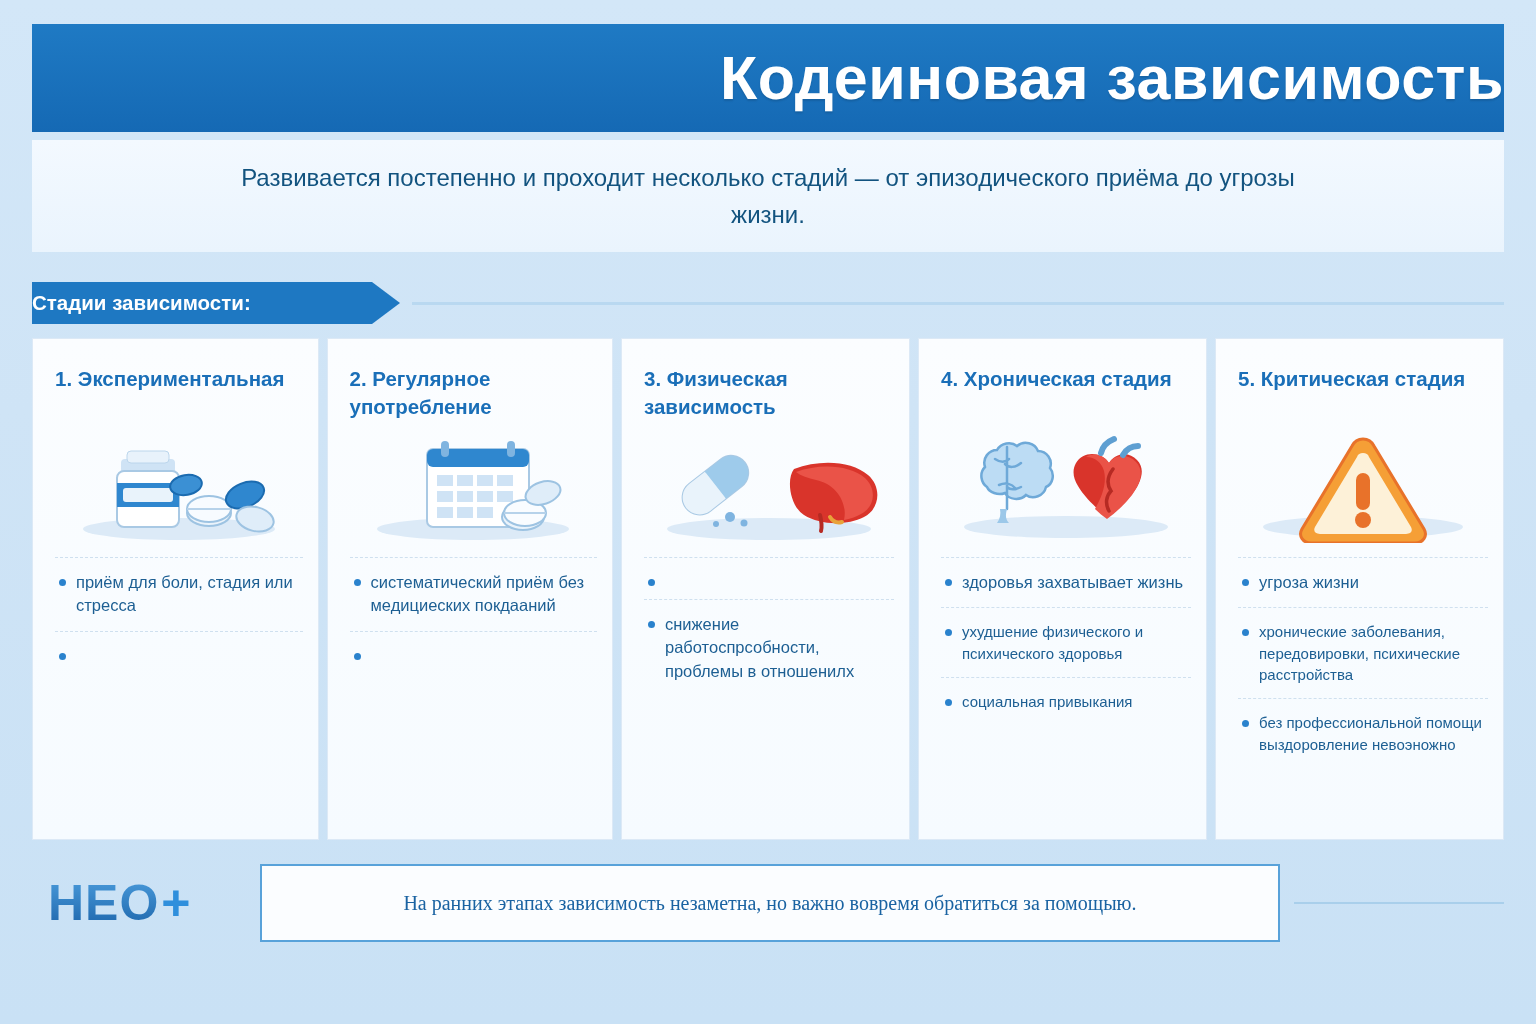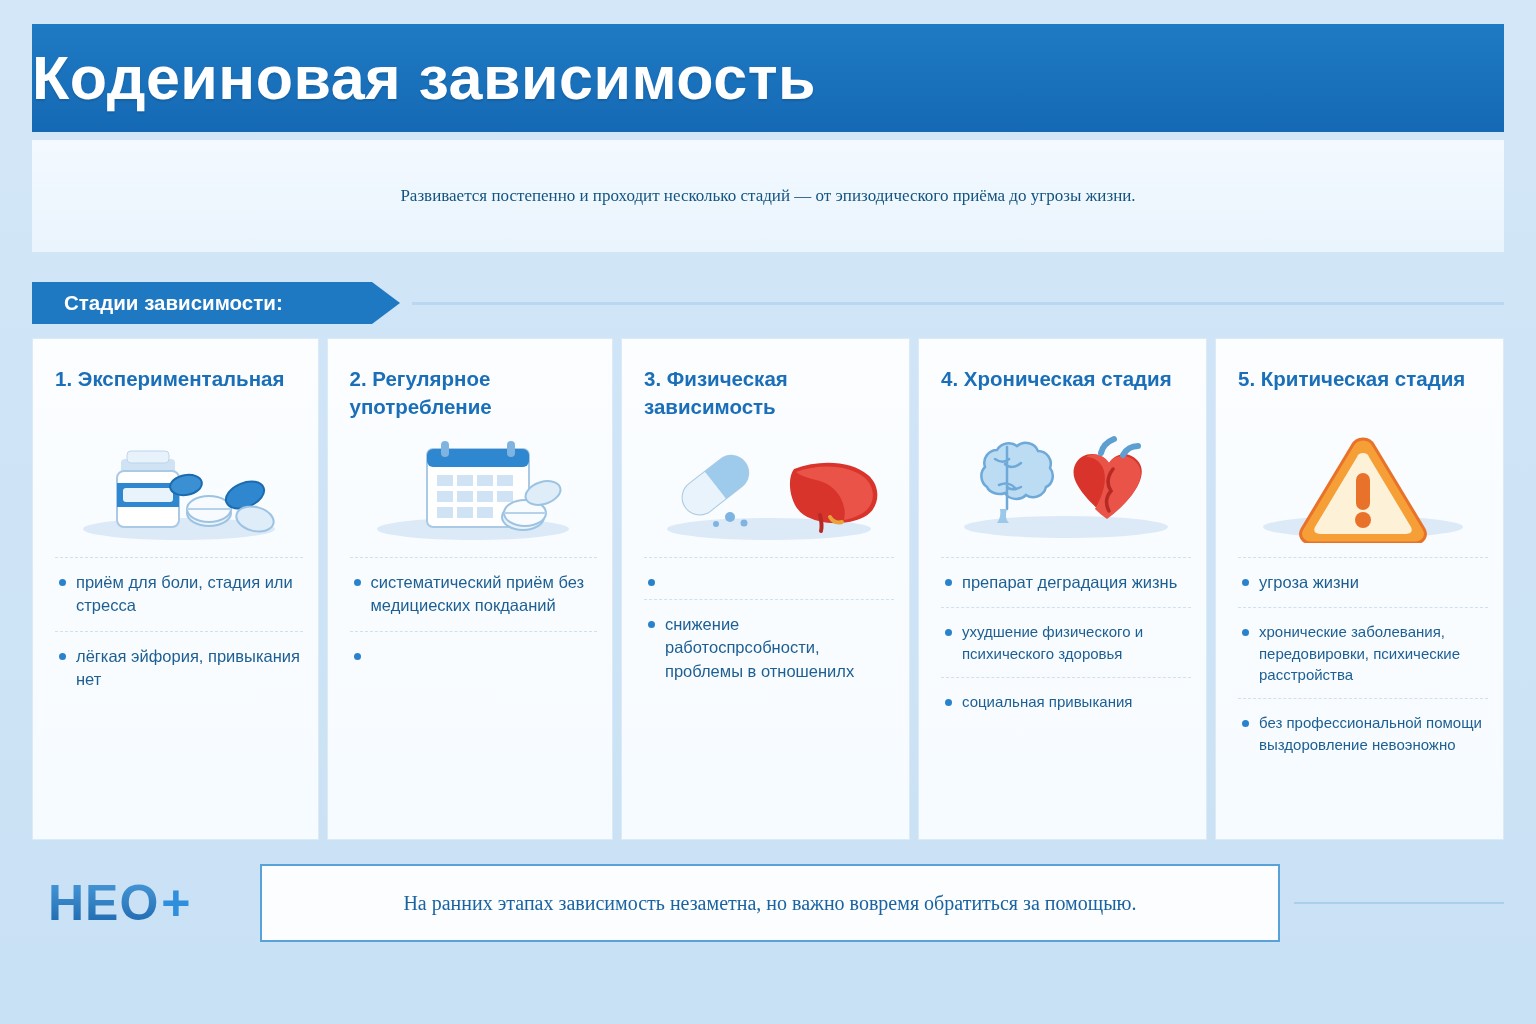--- a/index.html
+++ b/index.html
@@ -24,21 +24,21 @@
   
   .header-band {
     position: absolute;
     left: 32px;
     top: 24px;
     width: 1472px;
     height: 108px;
     background: linear-gradient(180deg, #1f7ac4 0%, #1569b4 100%);
     display: flex;
     align-items: center;
-    justify-content: flex-start;
+    justify-content: flex-end;
   }
   .header-title {
     color: #ffffff;
     font-size: 61px;
     font-weight: bold;
     letter-spacing: 0.5px;
     line-height: 1;
     text-shadow: 0 2px 2px rgba(0,0,0,0.12);
   }
 
@@ -50,44 +50,42 @@
     width: 1472px;
     height: 112px;
     background: linear-gradient(180deg, #f3f9ff 0%, #eaf4fd 100%);
     display: flex;
     align-items: center;
     justify-content: center;
     text-align: center;
   }
   .subtitle-text {
     color: #12537f;
-    font-size: 17px;
+    font-size: 24px;
     line-height: 1.55;
     max-width: 1060px;
-    font-family: Liberation Serif, serif;
   }
 
   
   .ribbon-row {
     position: absolute;
     left: 32px;
     top: 282px;
     width: 1472px;
     height: 42px;
   }
   .ribbon {
     position: absolute;
     left: 0;
     top: 0;
     height: 42px;
     width: 340px;
     background: #1e78c2;
     display: flex;
     align-items: center;
-    padding-left: 32px;
     box-sizing: border-box;
   }
   .ribbon-arrow {
     position: absolute;
     left: 340px;
     top: 0;
     width: 0;
     height: 0;
     border-top: 21px solid transparent;
     border-bottom: 21px solid transparent;
@@ -269,21 +267,20 @@
           <ellipse cx="127" cy="60" rx="16" ry="10" fill="#3b90d4" stroke="#1b6bb0" stroke-width="2" transform="rotate(-10 127 60)"></ellipse>
         </svg>
       </div>
       <div class="bullets">
         <div class="bullet">
           <span class="dot"></span>
           <span>приём для боли, стадия или стресса</span>
         </div>
         <div class="bullet">
           <span class="dot"></span>
-          <span>лёгкая эйфория, привыкания нет</span>
         </div>
       </div>
     </div>
 
     <div class="card">
       <div class="card-title">2. Регулярное употребление</div>
       <div class="card-art">
         <svg width="240" height="118" viewBox="0 0 240 118">
           <ellipse cx="120" cy="104" rx="96" ry="11" fill="#dceaf7"></ellipse>
           <rect x="74" y="24" width="102" height="78" rx="6" fill="#ffffff" stroke="#a9c9e4" stroke-width="2"></rect>
@@ -360,21 +357,21 @@
           <path d="M66 84c-2 7-1 11 2 14h-12c3-4 4-9 3-14z" fill="#9cc8e9"></path>
           <path d="M168 38c-8-12-26-12-33 0-4 7-3 15 2 23 7 12 20 24 30 31 11-8 25-21 31-34 4-9 4-17-2-23-8-9-22-7-28 3z" fill="#d9342b"></path>
           <path d="M168 38c-5-8-15-11-23-6 9 0 16 6 18 14 3 12-2 26-9 38 4 4 8 7 12 10 11-8 25-21 31-34 4-9 4-17-2-23-8-9-22-7-27 1z" fill="#ea5348"></path>
           <path d="M172 44c-6 8-6 16-2 22-5 5-6 13-2 20" stroke="#b62a23" stroke-width="3.5" fill="none" stroke-linecap="round"></path>
           <path d="M160 28c2-8 8-12 13-14M182 30c4-7 10-9 15-9" stroke="#5e9fd2" stroke-width="6" fill="none" stroke-linecap="round"></path>
         </svg>
       </div>
       <div class="bullets">
         <div class="bullet">
           <span class="dot"></span>
-          <span>препарат деградация жизнь</span>
+          <span>здоровья захватывает жизнь</span>
         </div>
         <div class="bullet bullet-text-sm">
           <span class="dot"></span>
           <span>ухудшение физического и психического здоровья</span>
         </div>
         <div class="bullet bullet-text-sm">
           <span class="dot"></span>
           <span>социальная привыкания</span>
         </div>
       </div>

